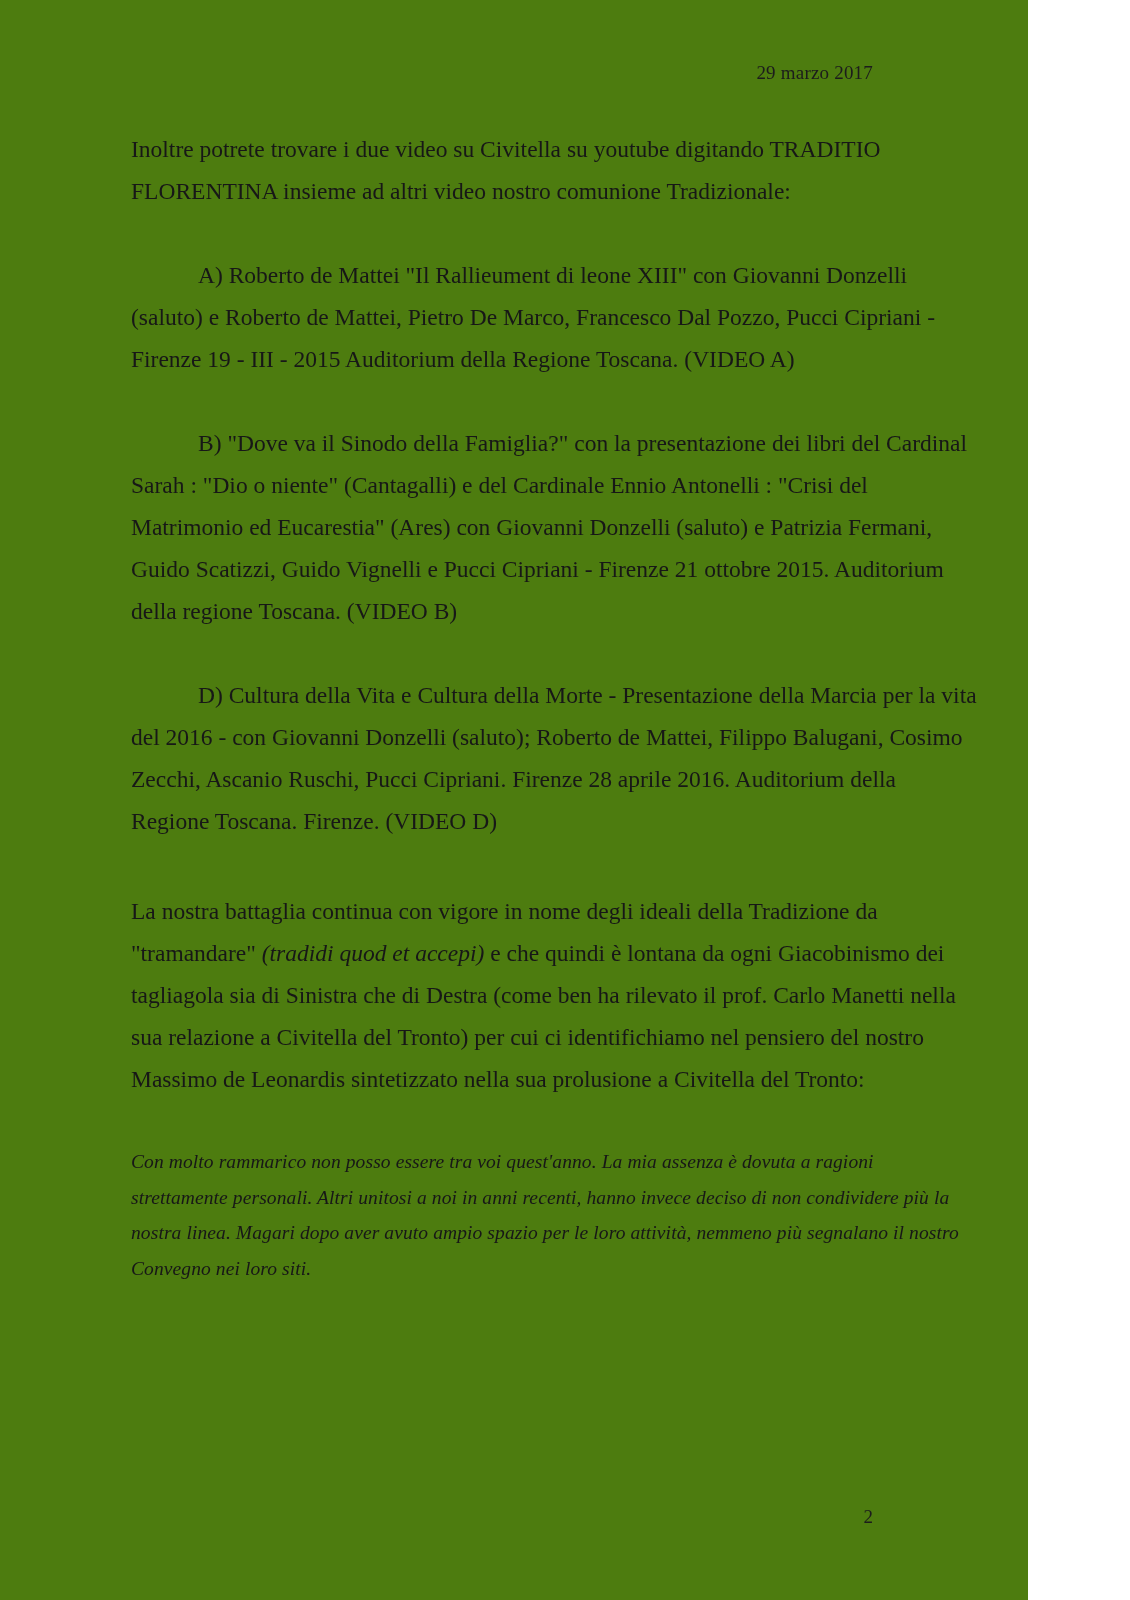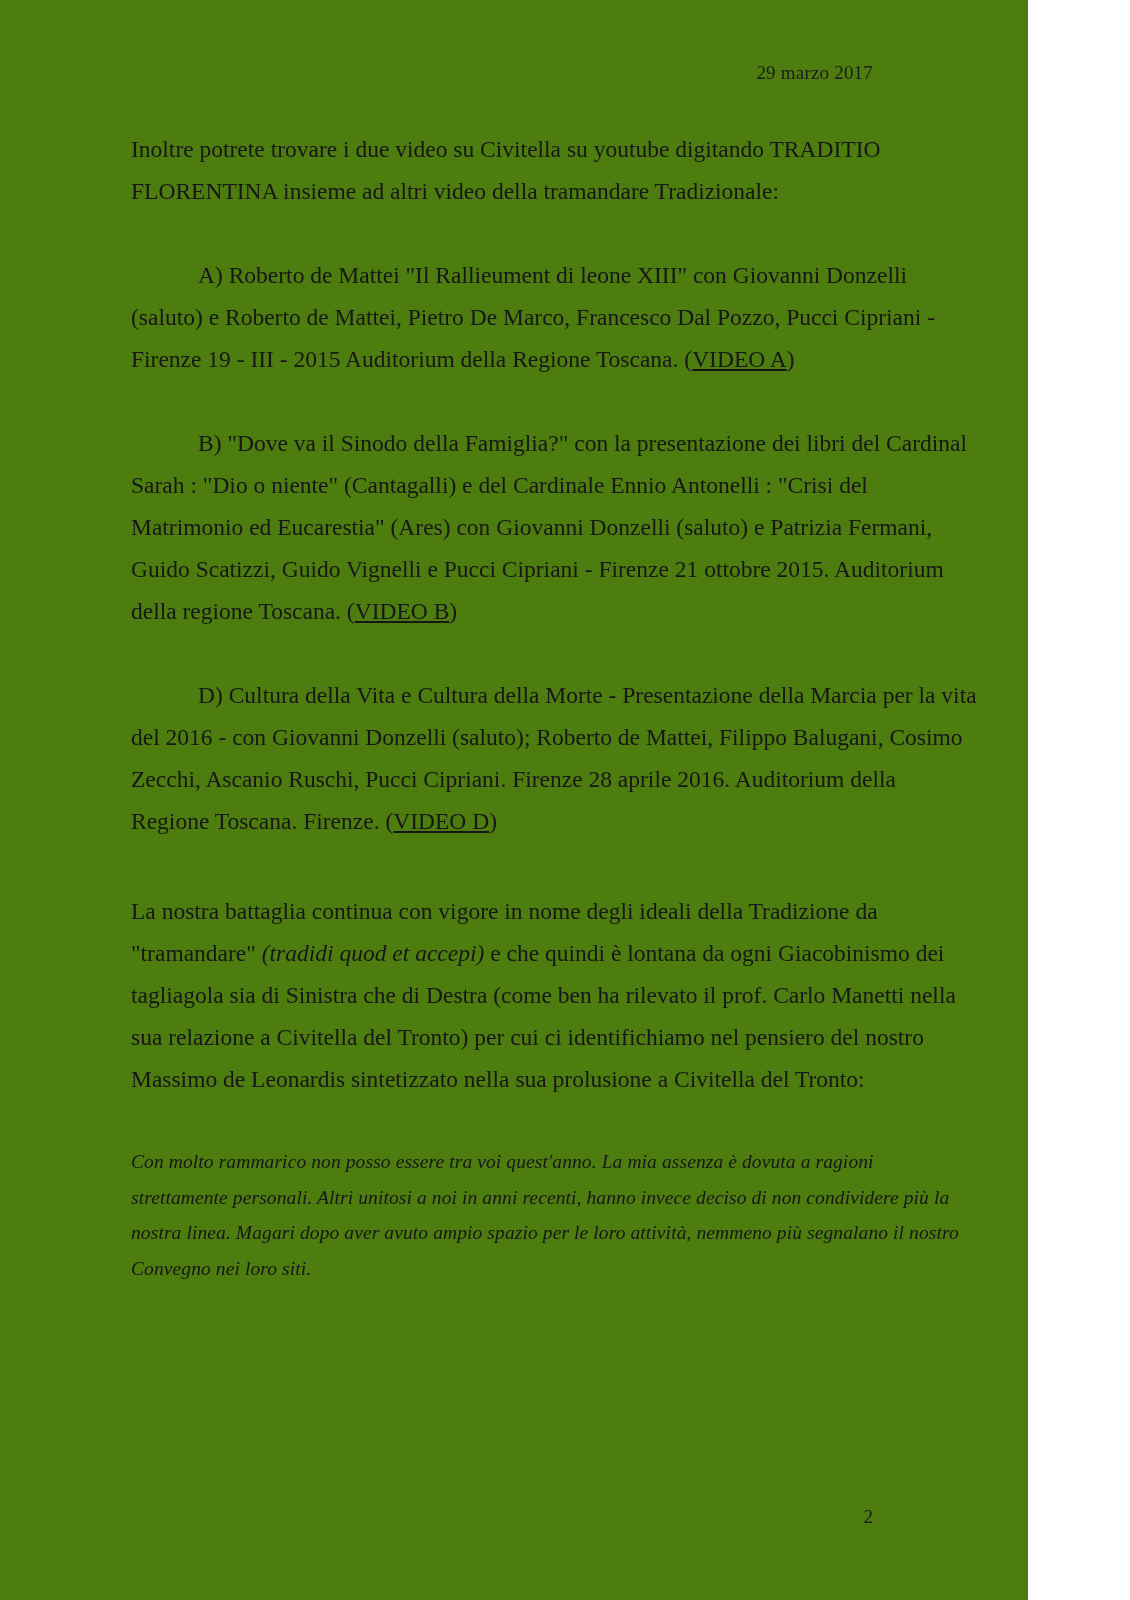--- a/index.html
+++ b/index.html
@@ -63,21 +63,20 @@
     width: 840px;
   }
   .quote p {
     font-size: 19.5px;
     line-height: 35.5px;
     font-style: italic;
     margin: 0;
     text-indent: 0;
   }
   .u {
-    text-decoration: underline;
     text-underline-offset: 2px;
   }
   .bi {
     font-weight: normal;
     font-style: italic;
   }
   .page-number {
     position: absolute;
     bottom: 72px;
     right: 155px;
@@ -87,21 +86,21 @@
 </style>
 </head>
 <body>
 
 <div class="page">
 
   <div class="header-date">29 marzo 2017</div>
 
   <div class="content">
 
-    <p class="intro"><span>Inoltre potrete trovare i due video su Civitella su youtube digitando TRADITIO</span> <span>FLORENTINA insieme ad altri video della tramandare Tradizionale:</span></p>
+    <p class="intro"><span>Inoltre potrete trovare i due video su Civitella su youtube digitando TRADITIO</span> <span>FLORENTINA insieme ad altri video nostro comunione Tradizionale:</span></p>
 
     <p class="item"><span>A) Roberto de Mattei "Il Rallieument di leone XIII" con Giovanni Donzelli (saluto) e Roberto de Mattei, Pietro De Marco, Francesco Dal Pozzo, Pucci Cipriani  - Firenze 19 - III - 2015 Auditorium della Regione Toscana. (</span><span class="u">VIDEO A</span><span>)</span></p>
 
     <p class="item"><span>B) "Dove va il Sinodo della Famiglia?" con la presentazione dei libri del Cardinal Sarah : "Dio o niente" (Cantagalli) e del Cardinale Ennio Antonelli : "Crisi del Matrimonio ed Eucarestia" (Ares) con Giovanni Donzelli (saluto) e Patrizia Fermani, Guido Scatizzi, Guido Vignelli e Pucci Cipriani - Firenze 21 ottobre 2015. Auditorium della regione Toscana. (</span><span class="u">VIDEO B</span><span>)</span></p>
 
 
     <p class="item"><span>D) Cultura della Vita e Cultura della Morte - Presentazione della Marcia per la vita del 2016 - con Giovanni Donzelli (saluto); Roberto de Mattei, Filippo Balugani, Cosimo Zecchi, Ascanio Ruschi, Pucci Cipriani. Firenze 28 aprile 2016. Auditorium della Regione Toscana. Firenze. (</span><span class="u">VIDEO D</span><span>)</span></p>
 
     <p class="battaglia"><span>La nostra battaglia continua con vigore in nome degli ideali della Tradizione da "tramandare" </span><span class="bi">(tradidi quod et accepi)</span><span> e che quindi è lontana da ogni Giacobinismo dei tagliagola sia di Sinistra che di Destra (come ben ha rilevato il prof. Carlo Manetti nella sua relazione a Civitella del Tronto) per cui ci identifichiamo nel pensiero del nostro Massimo de Leonardis sintetizzato nella sua prolusione a Civitella del Tronto:</span></p>
 

